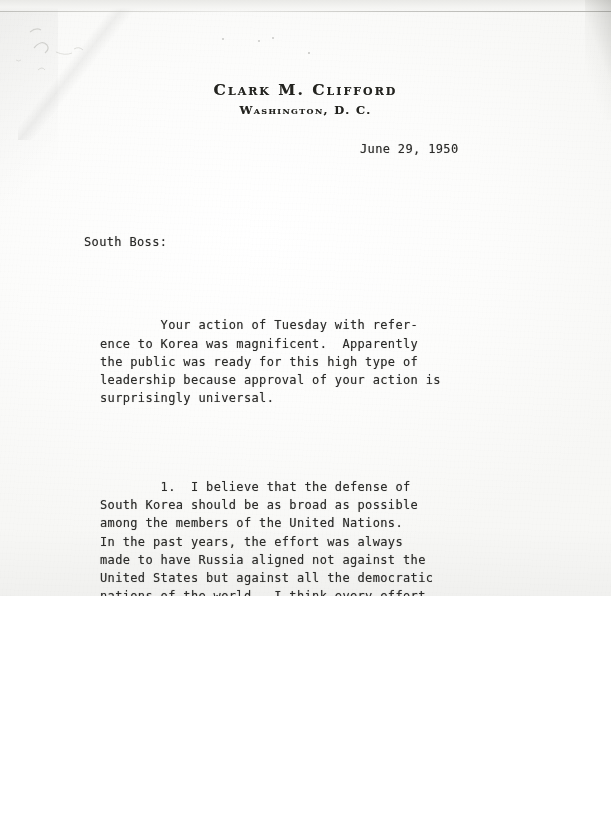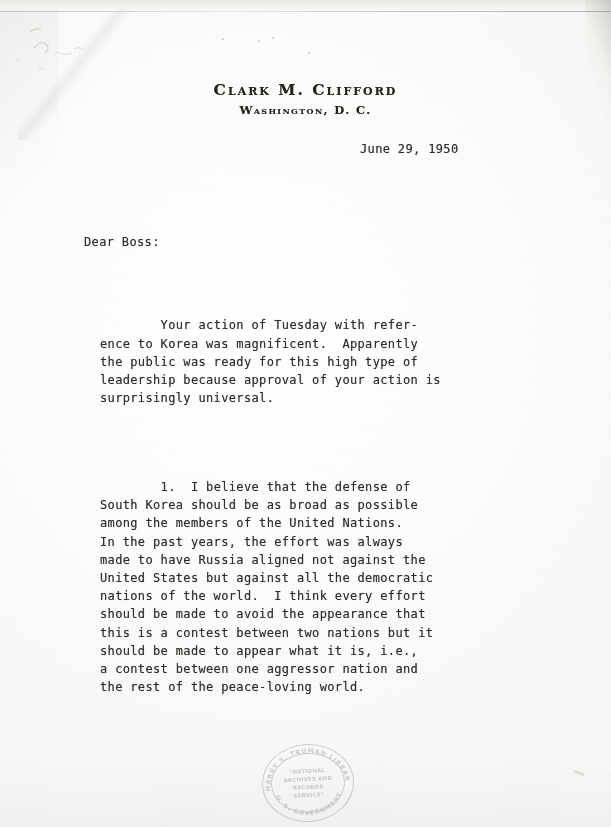--- a/index.html
+++ b/index.html
@@ -3,21 +3,21 @@
 <meta charset="utf-8">
 <style>
   html, body {
     margin: 0;
     padding: 0;
     background: #ffffff;
   }
   #page {
     position: relative;
     width: 611px;
-    height: 827px;
+    height: 596px;
     overflow: hidden;
     background: #fdfdfc;
     font-family: "DejaVu Sans Mono", monospace;
   }
 
   
   .paper-base {
     position: absolute;
     inset: 0;
     background:
@@ -213,21 +213,21 @@
   <div class="speck" style="left:222px; top:38px; width:2px; height:2px;"></div>
   <div class="speck" style="left:258px; top:40px; width:2px; height:2px;"></div>
   <div class="speck" style="left:272px; top:37px; width:2px; height:2px;"></div>
   <div class="speck" style="left:308px; top:52px; width:1.5px; height:1.5px;"></div>
 
   <div class="letterhead lh-name">Clark M. Clifford</div>
   <div class="letterhead lh-city">Washington, D. C.</div>
 
   <div class="typed date-line">June 29, 1950</div>
 
-  <div class="typed salutation">Dear Boss:</div>
+  <div class="typed salutation">South Boss:</div>
 
   <div class="typed body-block">
     <p class="para">        Your action of Tuesday with refer-
 ence to Korea was magnificent.  Apparently
 the public was ready for this high type of
 leadership because approval of your action is
 surprisingly universal.</p>
     <p class="para">        1.  I believe that the defense of
 South Korea should be as broad as possible
 among the members of the United Nations.

